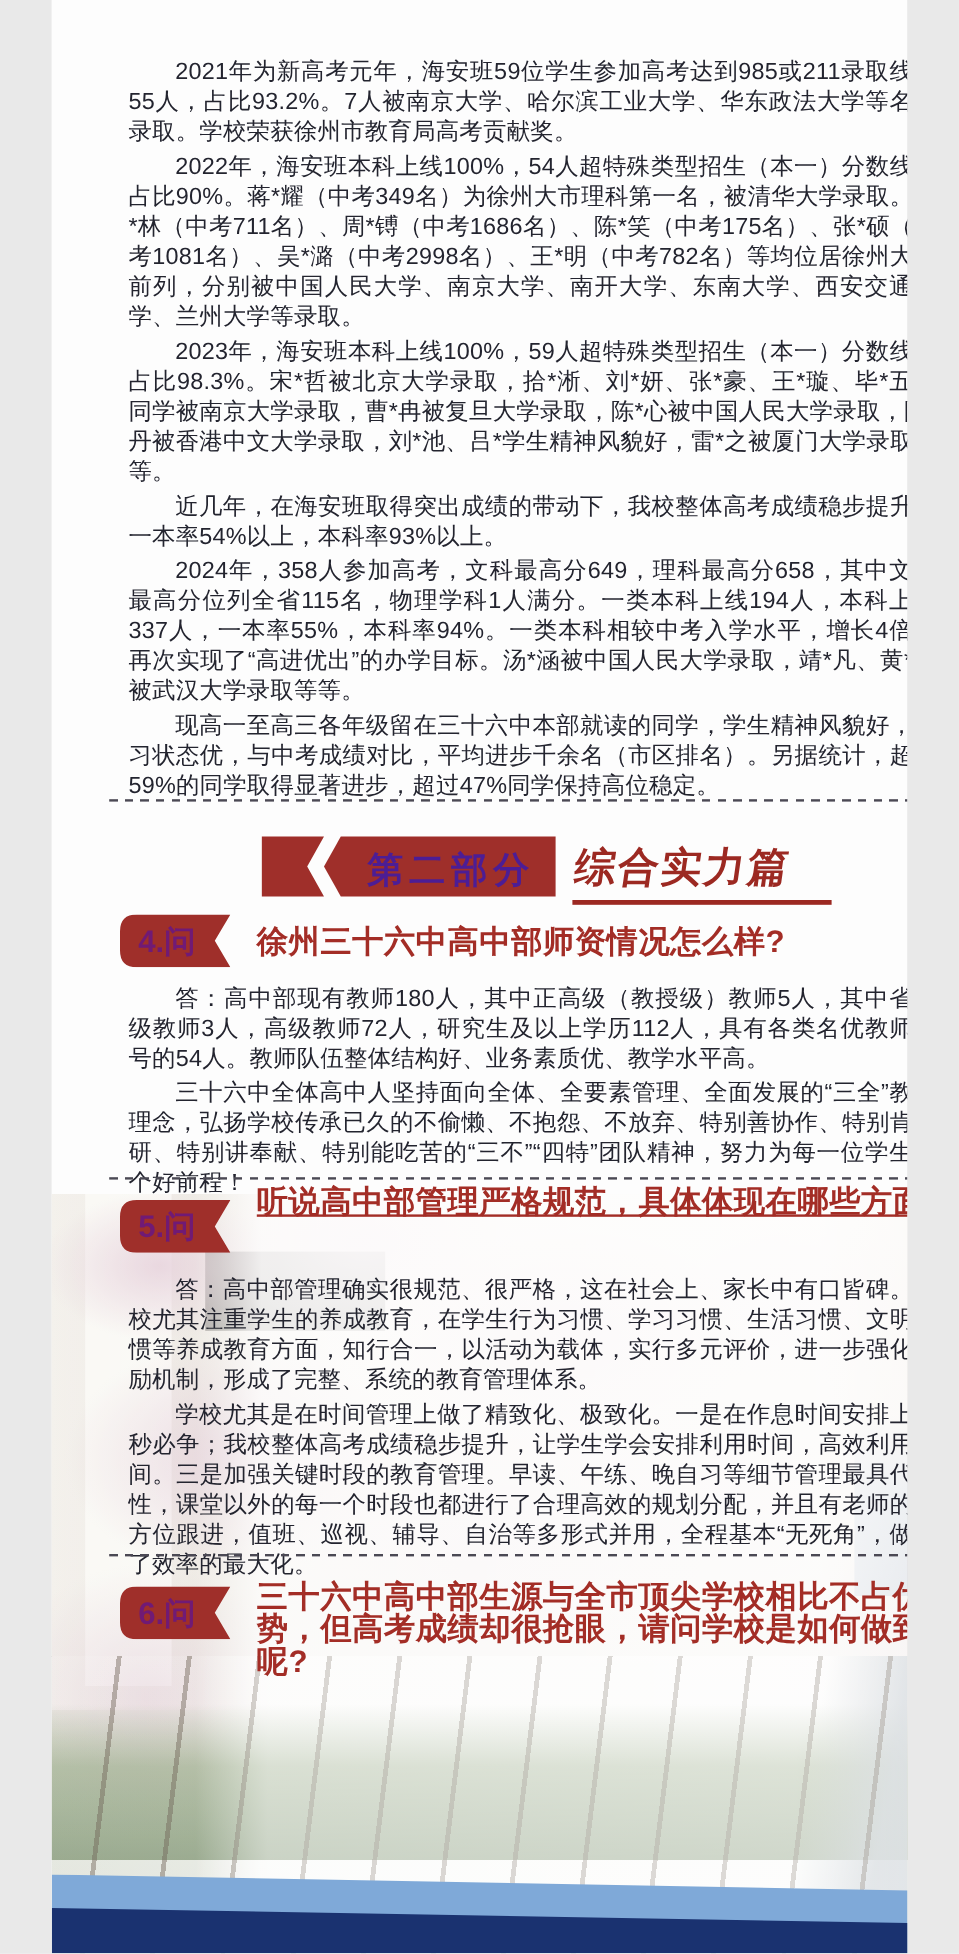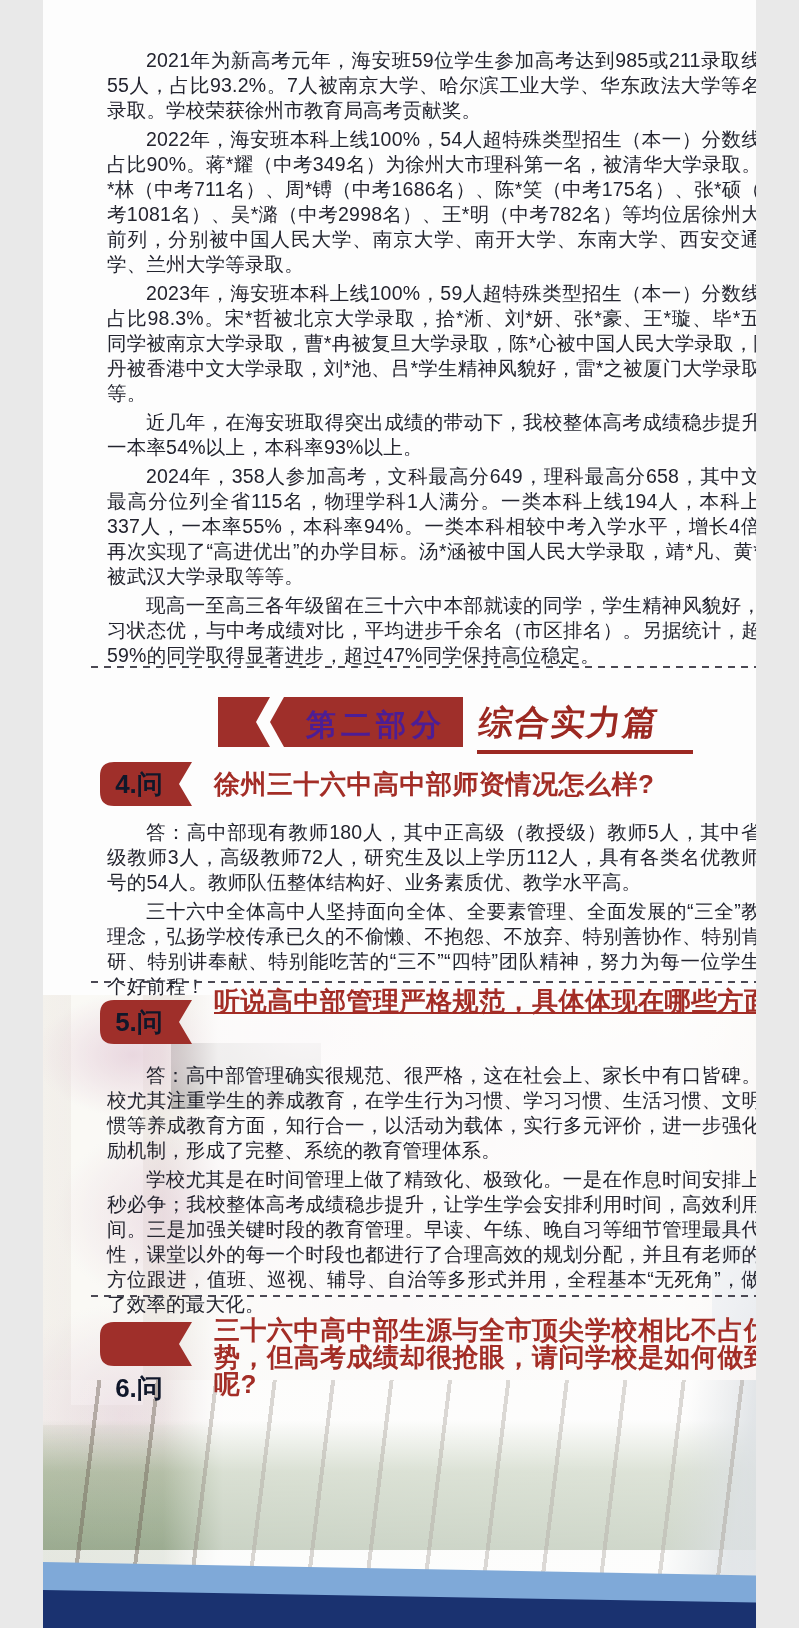--- a/index.html
+++ b/index.html
@@ -53,21 +53,21 @@
   
   .banner-svg{position:absolute;left:175px;top:695px;}
   .banner-label{position:absolute;left:249px;top:705px;width:168px;text-align:center;
     color:#4c1d95;font-size:30px;font-weight:bold;letter-spacing:5px;white-space:nowrap;}
   .banner-title{position:absolute;left:436px;top:700px;font-size:34px;font-weight:bold;
     color:#9c2922;transform:skewX(-8deg);letter-spacing:2px;white-space:nowrap;}
   .banner-underline{position:absolute;left:434px;top:750px;width:216px;height:4px;background:#9c2922;}
   
   .ribbon{position:absolute;left:57px;width:92px;height:44px;}
   .ribbon-num{position:absolute;left:57px;width:78px;height:44px;text-align:center;
-    color:#0f172a;font-size:26px;font-weight:bold;line-height:44px;white-space:nowrap;}
+    color:#701a75;font-size:26px;font-weight:bold;line-height:44px;white-space:nowrap;}
   .question{position:absolute;left:171px;width:592px;color:#a32d26;
     font-size:26px;font-weight:bold;line-height:27px;letter-spacing:.5px;}
   
   .band-light{position:absolute;left:0;top:1552px;width:799px;height:76px;background:#7fa9d8;
     clip-path:polygon(0 10px,100% 25px,100% 76px,0 76px);z-index:6;}
   .band-dark{position:absolute;left:0;top:1578px;width:799px;height:50px;background:#1a3270;
     clip-path:polygon(0 12px,100% 26px,100% 50px,0 50px);z-index:7;}
 </style>
 </head>
 <body>
@@ -131,21 +131,21 @@
     <div class="textcol" style="top:1063px;">
       <p class="body-par">答：高中部管理确实很规范、很严格，这在社会上、家长中有口皆碑。学校尤其注重学生的养成教育，在学生行为习惯、学习习惯、生活习惯、文明习惯等养成教育方面，知行合一，以活动为载体，实行多元评价，进一步强化激励机制，形成了完整、系统的教育管理体系。</p>
       <p class="body-par">学校尤其是在时间管理上做了精致化、极致化。一是在作息时间安排上分秒必争；我校整体高考成绩稳步提升，让学生学会安排利用时间，高效利用时间。三是加强关键时段的教育管理。早读、午练、晚自习等细节管理最具代表性，课堂以外的每一个时段也都进行了合理高效的规划分配，并且有老师的全方位跟进，值班、巡视、辅导、自治等多形式并用，全程基本“无死角”，做到了效率的最大化。</p>
     </div>
 
     <div class="divider" style="top:1295px;"></div>
 
     <svg class="ribbon" style="top:1322px;" width="92" height="44" viewBox="0 0 92 44">
       <path d="M14 0 H92 L79 22 L92 44 H14 Q0 44 0 30 V14 Q0 0 14 0 Z" fill="#9f2f2a"></path>
     </svg>
-    <div class="ribbon-num" style="top:1366px;">6.问</div>
+    <div class="ribbon-num" style="top:1322px;">6.问</div>
     <div class="question" style="top:1317px;">三十六中高中部生源与全市顶尖学校相比不占优势，但高考成绩却很抢眼，请问学校是如何做到的呢?</div>
 
   </div>
 
   <div class="band-light"></div>
   <div class="band-dark"></div>
 
 </div>
 
 </body></html>

